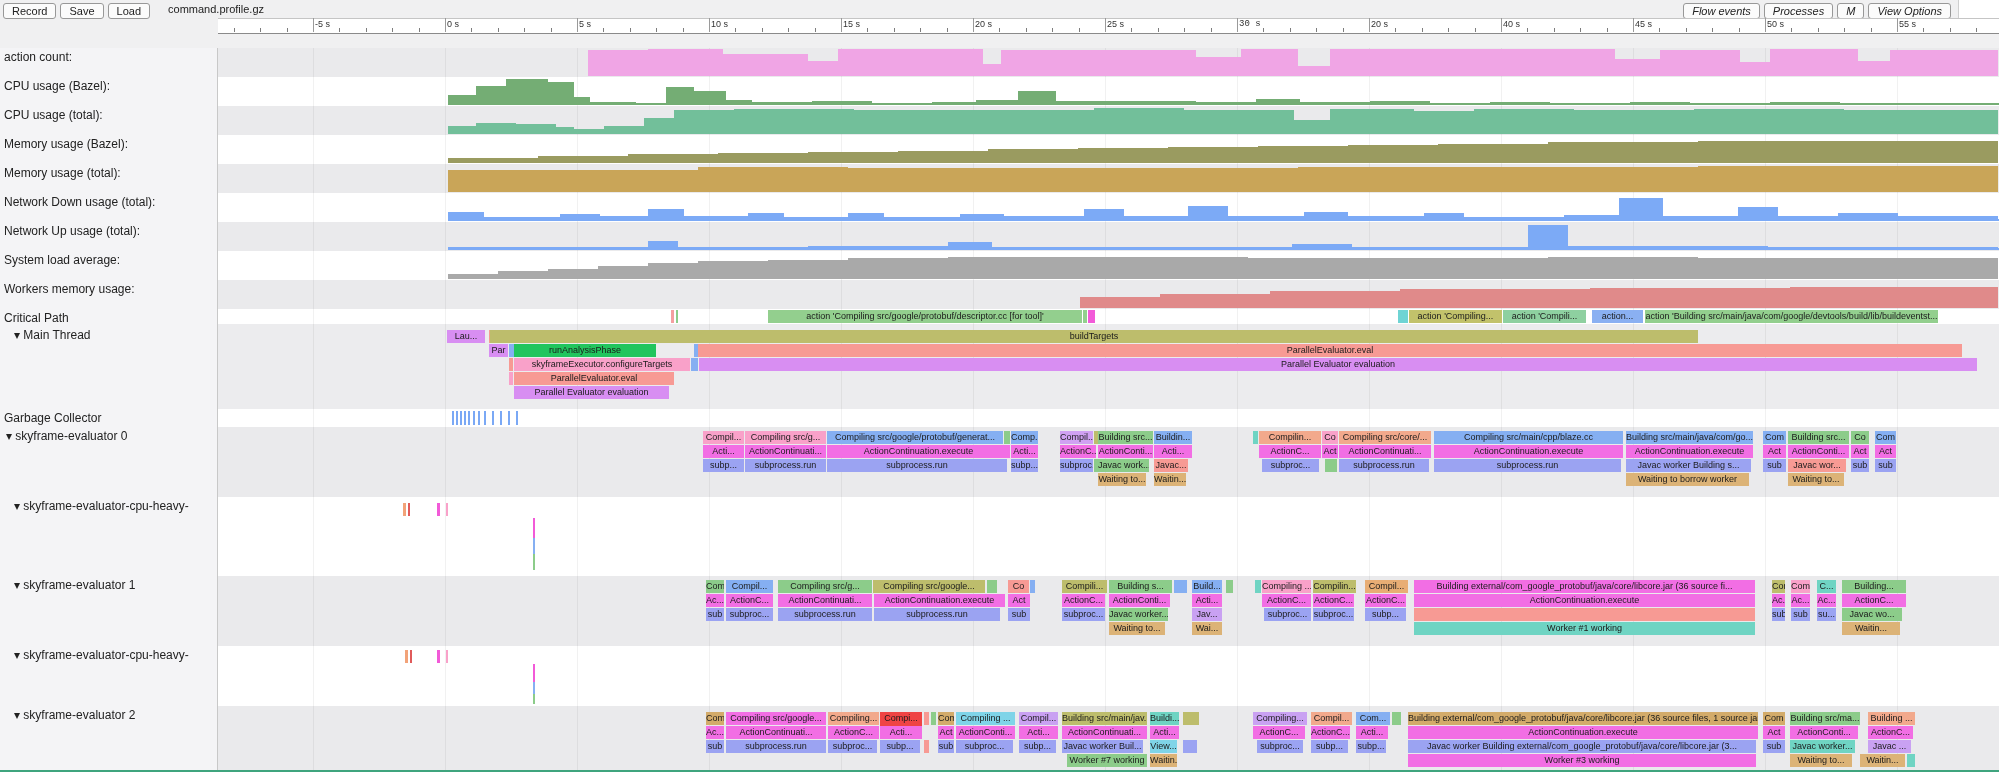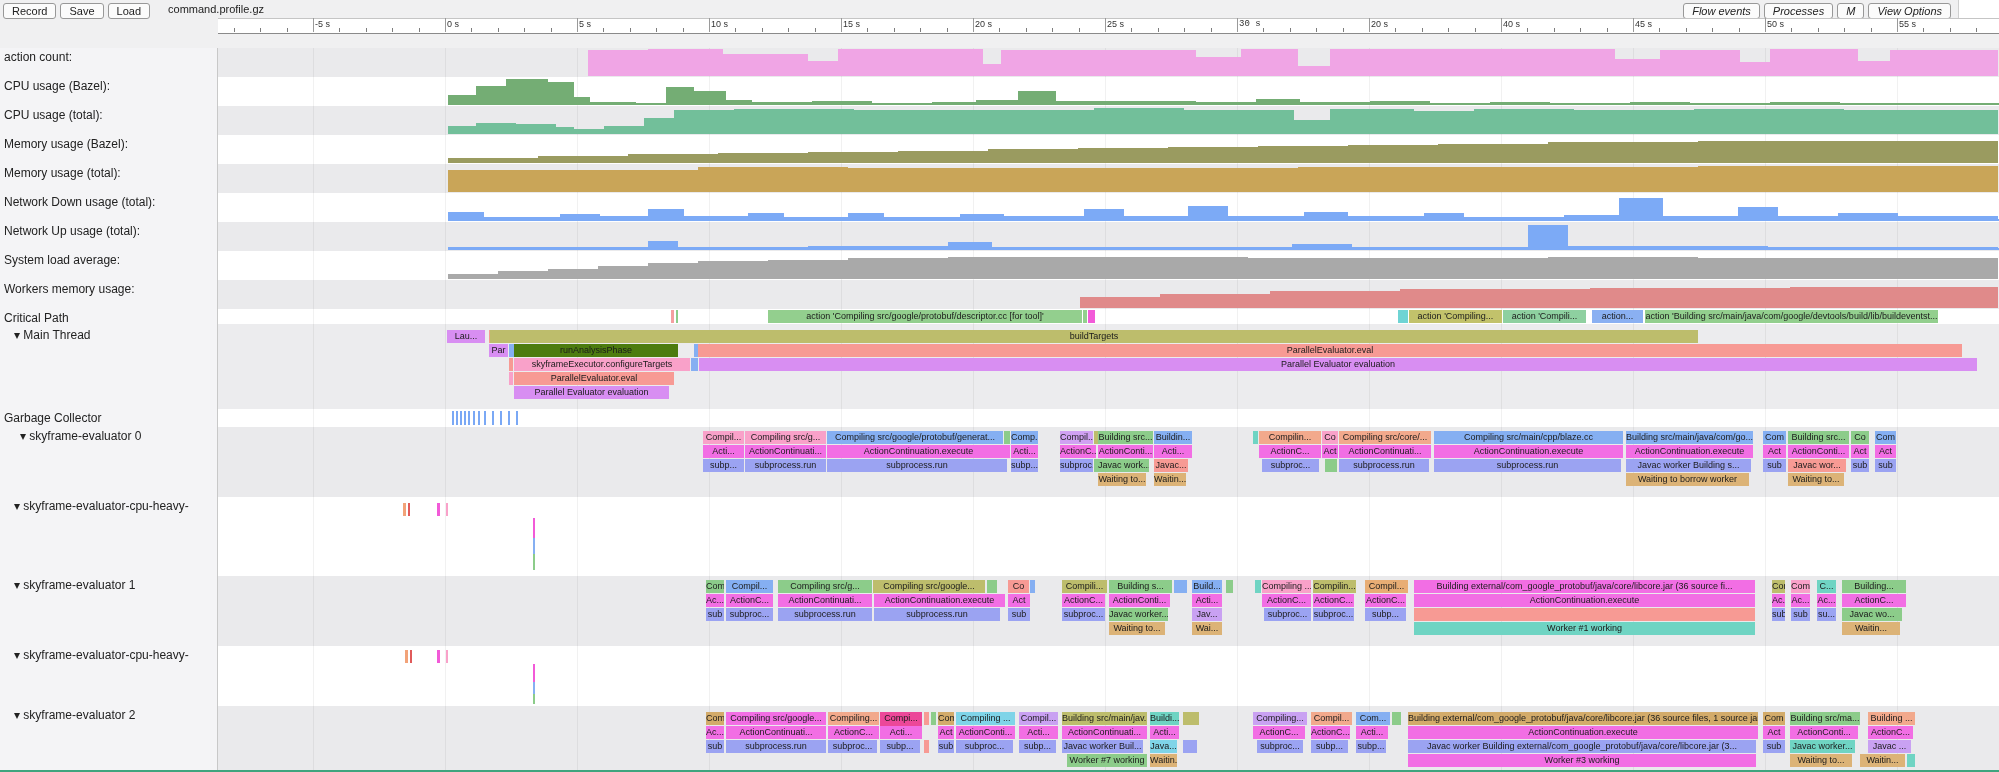--- a/index.html
+++ b/index.html
@@ -309,21 +309,21 @@
       <div class="tbar" style="left: 1398px; width: 10px; top: 310px; height: 13px; background: rgb(111, 212, 212); line-height: 13px;"></div>
       <div class="tbar" style="left: 1409px; width: 93px; top: 310px; height: 13px; background: rgb(194, 194, 107); line-height: 13px;">action 'Compiling...</div>
       <div class="tbar" style="left: 1503px; width: 83px; top: 310px; height: 13px; background: rgb(142, 208, 160); line-height: 13px;">action 'Compili...</div>
       <div class="tbar" style="left: 1592px; width: 51px; top: 310px; height: 13px; background: rgb(138, 176, 242); line-height: 13px;">action...</div>
       <div class="tbar" style="left: 1645px; width: 293px; top: 310px; height: 13px; background: rgb(147, 207, 142); line-height: 13px;">action 'Building src/main/java/com/google/devtools/build/lib/buildeventst...</div>
       <div class="tbar" style="left: 447px; width: 38px; top: 330px; height: 13px; background: rgb(216, 142, 242); line-height: 13px;">Lau...</div>
       <div class="tbar" style="left: 489px; width: 19px; top: 330px; height: 13px; background: rgb(247, 154, 148); line-height: 13px;">Par</div>
       <div class="tbar" style="left: 490px; width: 1208px; top: 330px; height: 13px; background: rgb(189, 189, 108); line-height: 13px;">buildTargets</div>
       <div class="tbar" style="left: 489px; width: 19px; top: 344px; height: 13px; background: rgb(216, 142, 242); line-height: 13px;">Par</div>
       <div class="tbar" style="left: 509px; width: 5px; top: 344px; height: 13px; background: rgb(133, 175, 242); line-height: 13px;"></div>
-      <div class="tbar" style="left: 514px; width: 164px; top: 344px; height: 13px; background: #4d7c0f; line-height: 13px;">runAnalysisPhase</div>
+      <div class="tbar" style="left: 514px; width: 142px; top: 344px; height: 13px; background: #22c55e; line-height: 13px;">runAnalysisPhase</div>
       <div class="tbar" style="left: 694px; width: 4px; top: 344px; height: 13px; background: rgb(133, 175, 242); line-height: 13px;"></div>
       <div class="tbar" style="left: 698px; width: 1264px; top: 344px; height: 13px; background: rgb(247, 154, 148); line-height: 13px;">ParallelEvaluator.eval</div>
       <div class="tbar" style="left: 509px; width: 4px; top: 358px; height: 13px; background: rgb(247, 154, 148); line-height: 13px;"></div>
       <div class="tbar" style="left: 514px; width: 176px; top: 358px; height: 13px; background: rgb(249, 161, 201); line-height: 13px;">skyframeExecutor.configureTargets</div>
       <div class="tbar" style="left: 691px; width: 7px; top: 358px; height: 13px; background: rgb(133, 175, 242); line-height: 13px;"></div>
       <div class="tbar" style="left: 699px; width: 1278px; top: 358px; height: 13px; background: rgb(216, 142, 242); line-height: 13px;">Parallel Evaluator evaluation</div>
       <div class="tbar" style="left: 509px; width: 4px; top: 372px; height: 13px; background: rgb(249, 161, 201); line-height: 13px;"></div>
       <div class="tbar" style="left: 514px; width: 160px; top: 372px; height: 13px; background: rgb(247, 154, 148); line-height: 13px;">ParallelEvaluator.eval</div>
       <div class="tbar" style="left: 514px; width: 155px; top: 386px; height: 13px; background: rgb(216, 142, 242); line-height: 13px;">Parallel Evaluator evaluation</div>
       <div class="tbar" style="left: 452px; width: 2px; top: 411px; height: 14px; background: rgb(122, 168, 245); line-height: 14px;"></div>
@@ -461,21 +461,21 @@
       <div class="tbar" style="left: 405px; width: 3px; top: 650px; height: 13px; background: rgb(242, 163, 121); line-height: 13px;"></div>
       <div class="tbar" style="left: 410px; width: 2px; top: 650px; height: 13px; background: rgb(224, 90, 90); line-height: 13px;"></div>
       <div class="tbar" style="left: 437px; width: 3px; top: 650px; height: 13px; background: rgb(242, 90, 216); line-height: 13px;"></div>
       <div class="tbar" style="left: 446px; width: 2px; top: 650px; height: 13px; background: rgb(249, 161, 201); line-height: 13px;"></div>
       <div class="tbar" style="left: 533px; width: 2px; top: 664px; height: 18px; background: rgb(242, 90, 216); line-height: 18px;"></div>
       <div class="tbar" style="left: 533px; width: 2px; top: 682px; height: 12px; background: rgb(133, 175, 242); line-height: 12px;"></div>
       <div class="tbar" style="left: 533px; width: 2px; top: 694px; height: 10px; background: rgb(140, 204, 138); line-height: 10px;"></div>
       <div class="tbar" style="left: 706px; width: 18px; top: 712px; height: 13px; background: rgb(211, 171, 106); line-height: 13px;">Com</div>
       <div class="tbar" style="left: 726px; width: 100px; top: 712px; height: 13px; background: rgb(242, 110, 228); line-height: 13px;">Compiling src/google...</div>
       <div class="tbar" style="left: 828px; width: 51px; top: 712px; height: 13px; background: rgb(242, 169, 140); line-height: 13px;">Compiling...</div>
-      <div class="tbar" style="left: 880px; width: 42px; top: 712px; height: 24px; background: #ec4899; line-height: 13px;">Compi...</div>
+      <div class="tbar" style="left: 880px; width: 42px; top: 712px; height: 24px; background: #ef4444; line-height: 13px;">Compi...</div>
       <div class="tbar" style="left: 924px; width: 5px; top: 712px; height: 13px; background: rgb(247, 154, 148); line-height: 13px;"></div>
       <div class="tbar" style="left: 931px; width: 5px; top: 712px; height: 13px; background: rgb(140, 204, 138); line-height: 13px;"></div>
       <div class="tbar" style="left: 938px; width: 16px; top: 712px; height: 13px; background: rgb(211, 171, 106); line-height: 13px;">Com</div>
       <div class="tbar" style="left: 956px; width: 59px; top: 712px; height: 13px; background: rgb(127, 212, 232); line-height: 13px;">Compiling ...</div>
       <div class="tbar" style="left: 1019px; width: 39px; top: 712px; height: 13px; background: rgb(201, 161, 242); line-height: 13px;">Compil...</div>
       <div class="tbar" style="left: 1062px; width: 85px; top: 712px; height: 13px; background: rgb(189, 189, 108); line-height: 13px;">Building src/main/jav...</div>
       <div class="tbar" style="left: 1150px; width: 29px; top: 712px; height: 13px; background: rgb(111, 212, 195); line-height: 13px;">Buildi...</div>
       <div class="tbar" style="left: 1183px; width: 16px; top: 712px; height: 13px; background: rgb(189, 189, 108); line-height: 13px;"></div>
       <div class="tbar" style="left: 1253px; width: 54px; top: 712px; height: 13px; background: rgb(201, 161, 242); line-height: 13px;">Compiling...</div>
       <div class="tbar" style="left: 1311px; width: 41px; top: 712px; height: 13px; background: rgb(242, 169, 140); line-height: 13px;">Compil...</div>
@@ -503,21 +503,21 @@
       <div class="tbar" style="left: 1868px; width: 45px; top: 726px; height: 13px; background: rgb(242, 110, 228); line-height: 13px;">ActionC...</div>
       <div class="tbar" style="left: 706px; width: 18px; top: 740px; height: 13px; background: rgb(155, 163, 242); line-height: 13px;">sub</div>
       <div class="tbar" style="left: 726px; width: 100px; top: 740px; height: 13px; background: rgb(155, 163, 242); line-height: 13px;">subprocess.run</div>
       <div class="tbar" style="left: 828px; width: 49px; top: 740px; height: 13px; background: rgb(155, 163, 242); line-height: 13px;">subproc...</div>
       <div class="tbar" style="left: 880px; width: 40px; top: 740px; height: 13px; background: rgb(155, 163, 242); line-height: 13px;">subp...</div>
       <div class="tbar" style="left: 924px; width: 5px; top: 740px; height: 13px; background: rgb(247, 154, 148); line-height: 13px;"></div>
       <div class="tbar" style="left: 938px; width: 16px; top: 740px; height: 13px; background: rgb(155, 163, 242); line-height: 13px;">sub</div>
       <div class="tbar" style="left: 956px; width: 57px; top: 740px; height: 13px; background: rgb(155, 163, 242); line-height: 13px;">subproc...</div>
       <div class="tbar" style="left: 1019px; width: 37px; top: 740px; height: 13px; background: rgb(155, 163, 242); line-height: 13px;">subp...</div>
       <div class="tbar" style="left: 1062px; width: 81px; top: 740px; height: 13px; background: rgb(155, 163, 242); line-height: 13px;">Javac worker Buil...</div>
-      <div class="tbar" style="left: 1150px; width: 27px; top: 740px; height: 13px; background: rgb(127, 212, 232); line-height: 13px;">Java...</div>
+      <div class="tbar" style="left: 1150px; width: 27px; top: 740px; height: 13px; background: rgb(127, 212, 232); line-height: 13px;">View...</div>
       <div class="tbar" style="left: 1183px; width: 14px; top: 740px; height: 13px; background: rgb(155, 163, 242); line-height: 13px;"></div>
       <div class="tbar" style="left: 1257px; width: 46px; top: 740px; height: 13px; background: rgb(155, 163, 242); line-height: 13px;">subproc...</div>
       <div class="tbar" style="left: 1311px; width: 37px; top: 740px; height: 13px; background: rgb(155, 163, 242); line-height: 13px;">subp...</div>
       <div class="tbar" style="left: 1356px; width: 30px; top: 740px; height: 13px; background: rgb(155, 163, 242); line-height: 13px;">subp...</div>
       <div class="tbar" style="left: 1408px; width: 348px; top: 740px; height: 13px; background: rgb(155, 163, 242); line-height: 13px;">Javac worker Building external/com_google_protobuf/java/core/libcore.jar (3...</div>
       <div class="tbar" style="left: 1763px; width: 22px; top: 740px; height: 13px; background: rgb(155, 163, 242); line-height: 13px;">sub</div>
       <div class="tbar" style="left: 1790px; width: 65px; top: 740px; height: 13px; background: rgb(111, 212, 195); line-height: 13px;">Javac worker...</div>
       <div class="tbar" style="left: 1868px; width: 43px; top: 740px; height: 13px; background: rgb(201, 161, 242); line-height: 13px;">Javac ...</div>
       <div class="tbar" style="left: 1067px; width: 80px; top: 754px; height: 13px; background: rgb(140, 204, 138); line-height: 13px;">Worker #7 working</div>
       <div class="tbar" style="left: 1150px; width: 27px; top: 754px; height: 13px; background: rgb(220, 179, 119); line-height: 13px;">Waitin...</div>
@@ -532,18 +532,18 @@
     <div class="srow" style="left: 4px; top: 108px;">CPU usage (total):</div>
     <div class="srow" style="left: 4px; top: 137px;">Memory usage (Bazel):</div>
     <div class="srow" style="left: 4px; top: 166px;">Memory usage (total):</div>
     <div class="srow" style="left: 4px; top: 195px;">Network Down usage (total):</div>
     <div class="srow" style="left: 4px; top: 224px;">Network Up usage (total):</div>
     <div class="srow" style="left: 4px; top: 253px;">System load average:</div>
     <div class="srow" style="left: 4px; top: 282px;">Workers memory usage:</div>
     <div class="srow" style="left: 4px; top: 311px;">Critical Path</div>
     <div class="srow" style="left: 14px; top: 328px;">▾ Main Thread</div>
     <div class="srow" style="left: 4px; top: 411px;">Garbage Collector</div>
-    <div class="srow" style="left: 20px; top: 429px; text-align: right;">▾ skyframe-evaluator 0</div>
+    <div class="srow" style="left: 6px; top: 429px; text-align: right;">▾ skyframe-evaluator 0</div>
     <div class="srow" style="left: 14px; top: 499px;">▾ skyframe-evaluator-cpu-heavy-</div>
     <div class="srow" style="left: 14px; top: 578px;">▾ skyframe-evaluator 1</div>
     <div class="srow" style="left: 14px; top: 648px;">▾ skyframe-evaluator-cpu-heavy-</div>
     <div class="srow" style="left: 14px; top: 708px;">▾ skyframe-evaluator 2</div>
   </div>
 
 </body></html>

